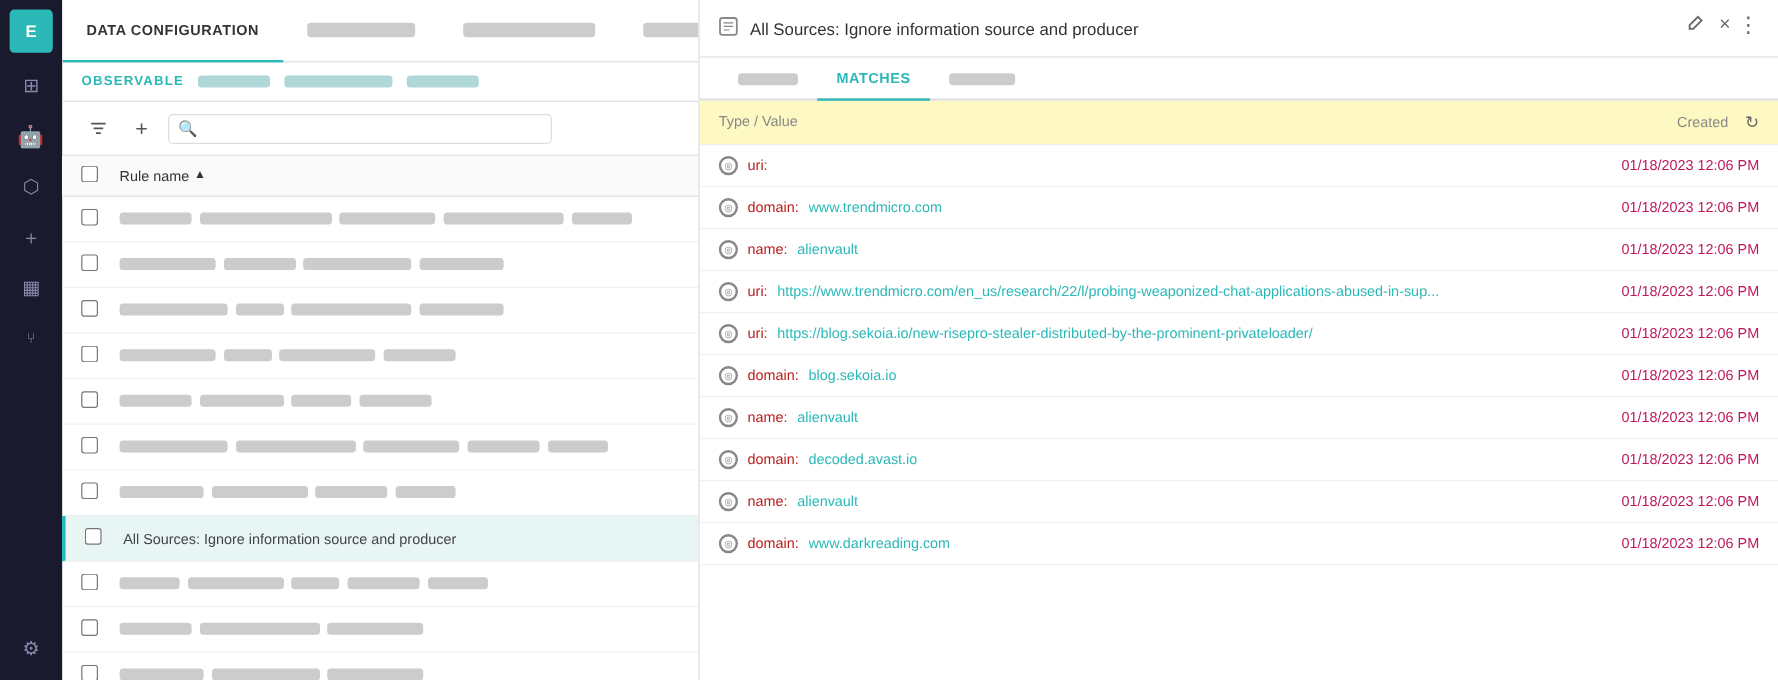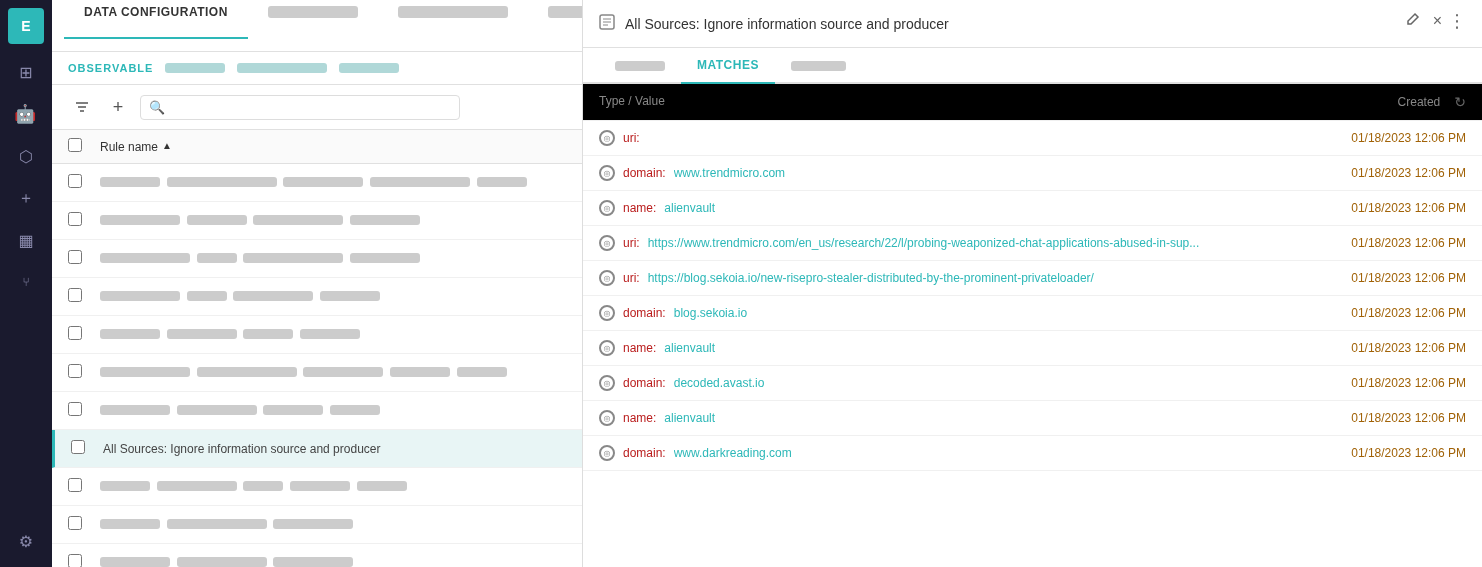--- a/index.html
+++ b/index.html
@@ -48,22 +48,22 @@
       overflow: hidden;
       position: relative;
     }
 
     
     .top-tabs {
       display: flex;
       background: #fff;
       border-bottom: 1px solid #e0e0e0;
       height: 52px;
-      align-items: flex-end;
-      padding: 12px;
+      align-items: center;
+      padding: 0;
       flex-shrink: 0;
     }
     .top-tab {
       padding: 0 20px;
       height: 52px;
       display: flex;
       align-items: center;
       font-size: 12px;
       font-weight: 600;
       color: #555;
@@ -264,21 +264,21 @@
     
     .panel-content {
       flex: 1;
       overflow-y: auto;
     }
     .panel-col-headers {
       display: flex;
       justify-content: space-between;
       padding: 10px 16px;
       border-bottom: 1px solid #f0f0f0;
-      background: #000000;
+      background: #fef9c3;
     }
     .col-h {
       font-size: 12px;
       color: #888;
       font-weight: 500;
     }
     .panel-row {
       display: flex;
       align-items: center;
       justify-content: space-between;
@@ -313,21 +313,21 @@
       font-size: 12px;
       color: #2db8b8;
       text-decoration: none;
       white-space: nowrap;
       overflow: hidden;
       text-overflow: ellipsis;
       max-width: 700px;
     }
     .created-date {
       font-size: 12px;
-      color: #a16207;
+      color: #be185d;
       flex-shrink: 0;
       white-space: nowrap;
     }
     .refresh-icon {
       font-size: 14px;
       color: #666;
       cursor: pointer;
       margin-left: 8px;
     }
 

